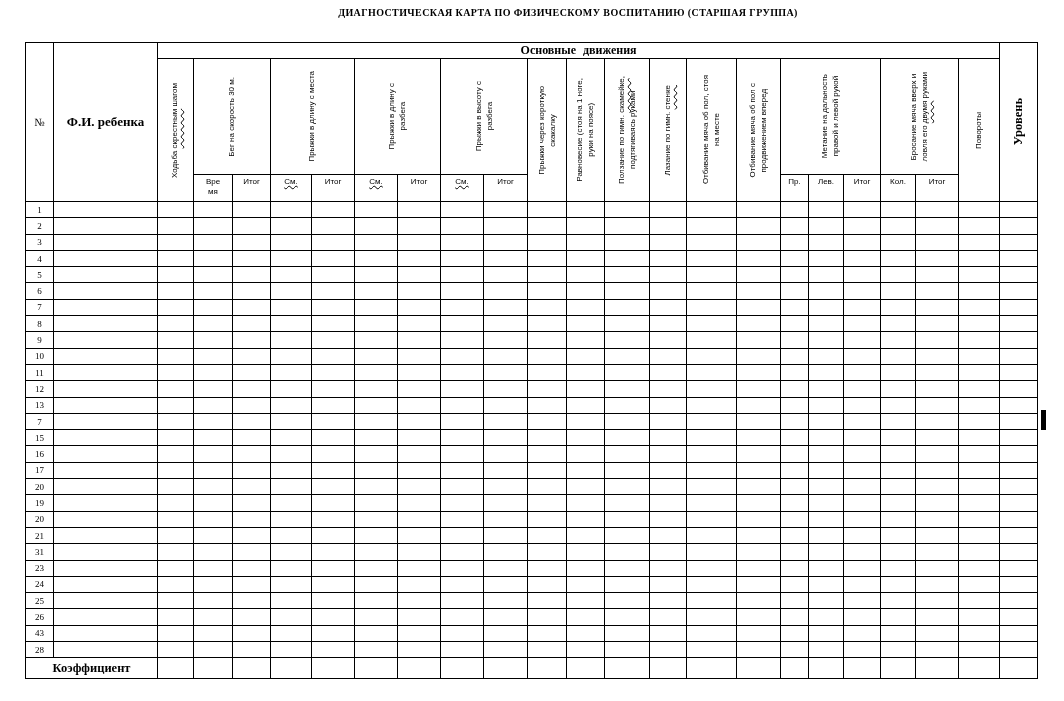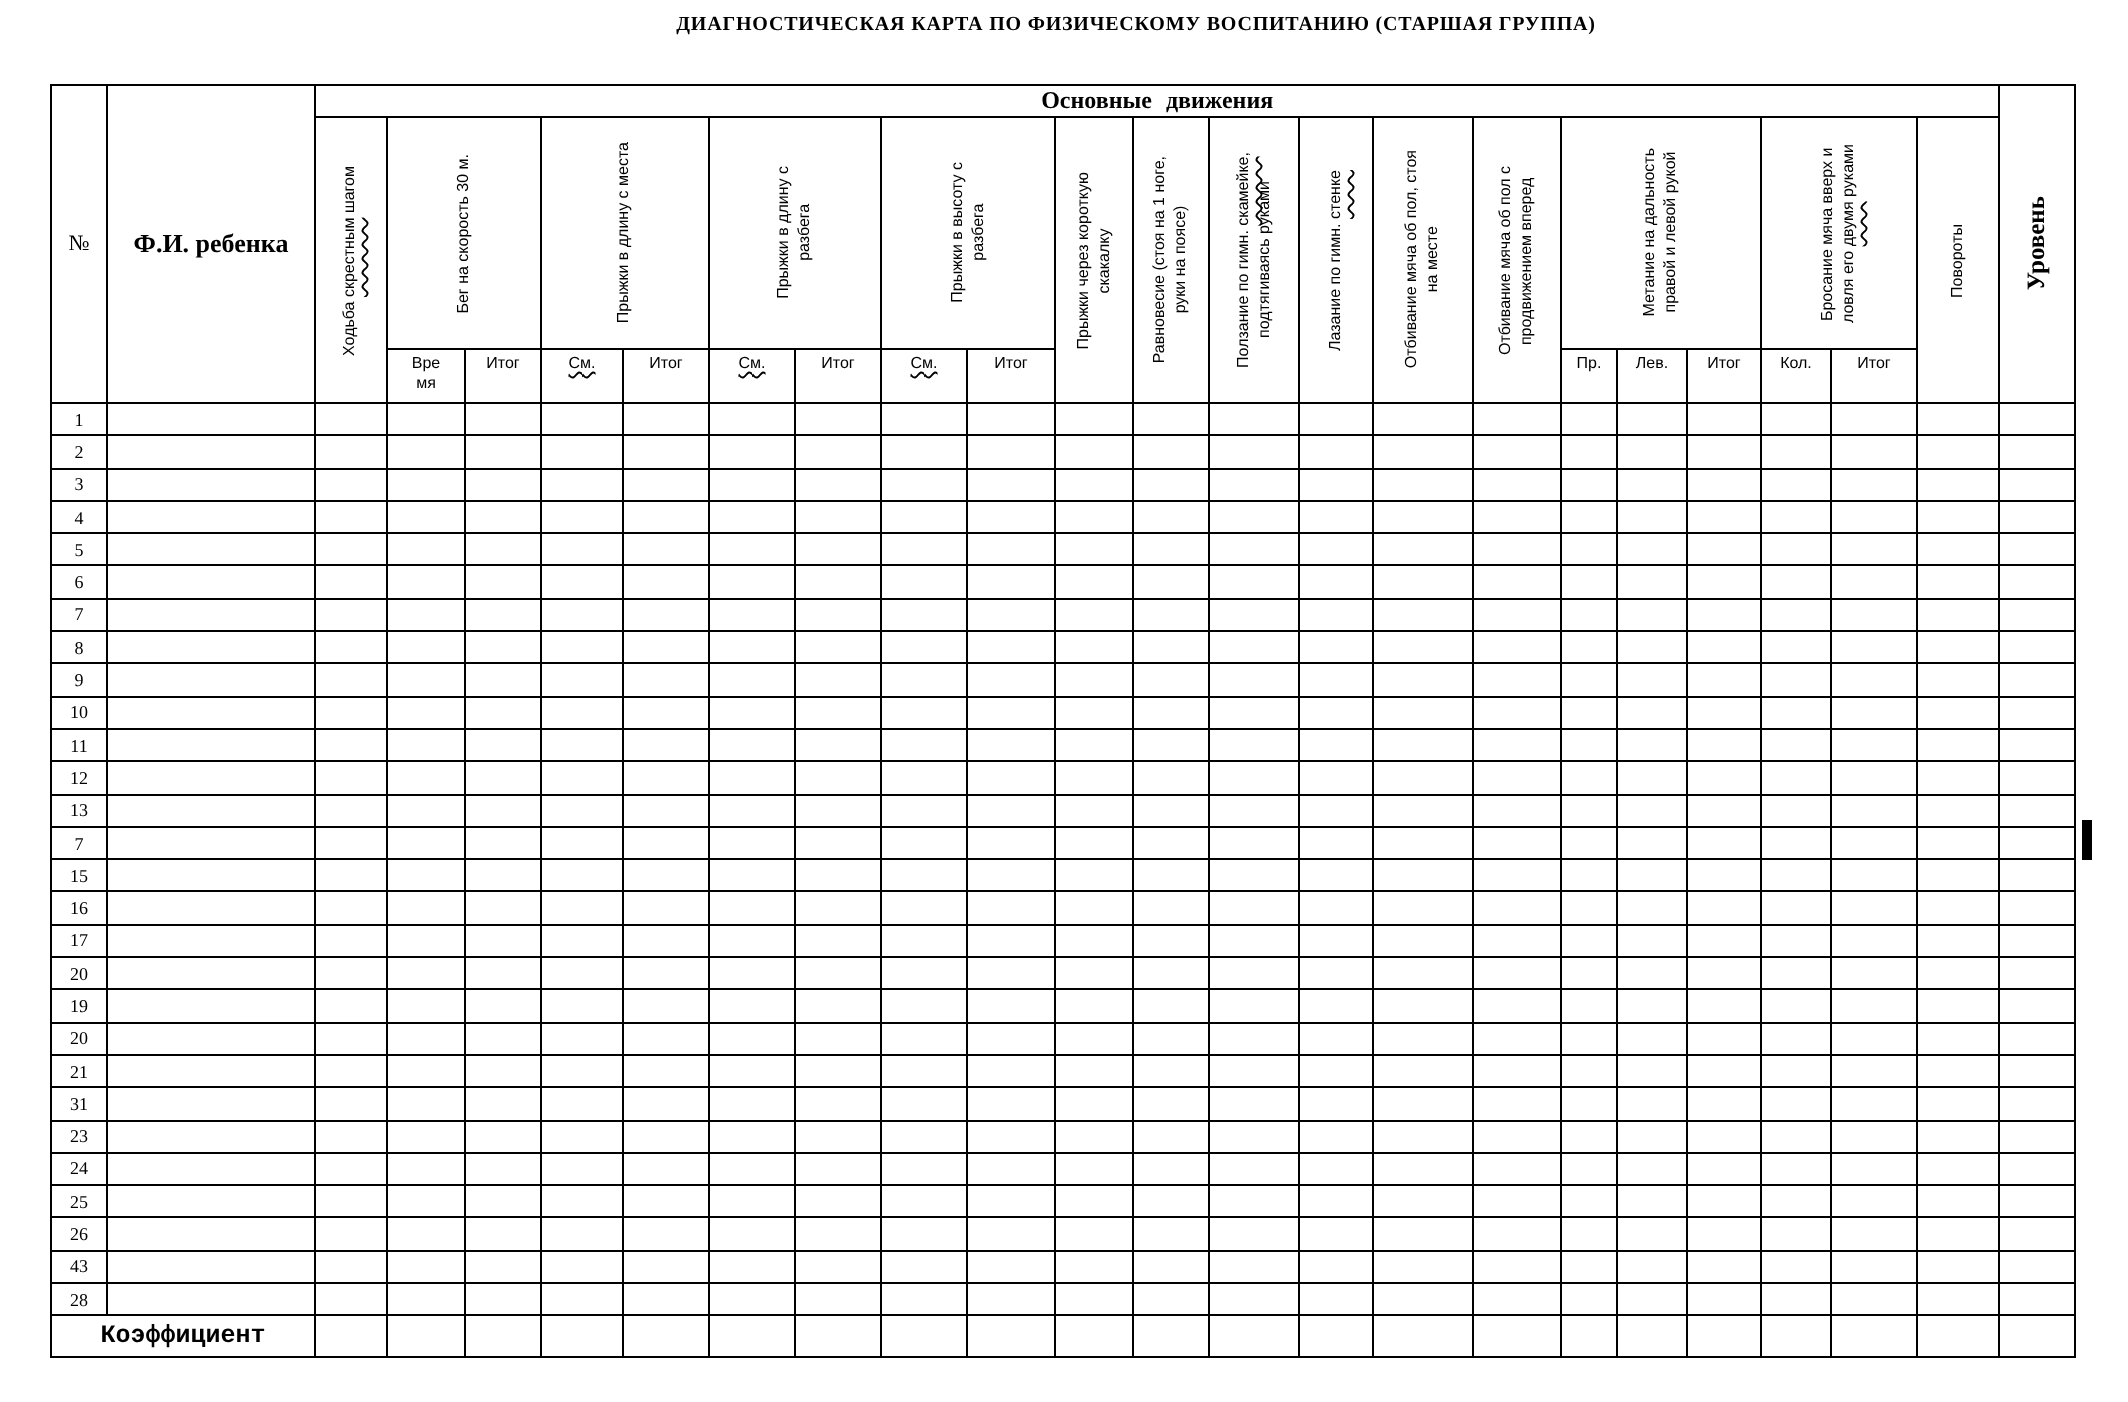--- a/index.html
+++ b/index.html
@@ -83,21 +83,21 @@
   tbody td.num {
     font-size: 9px;
     font-family: "Liberation Serif", serif;
     text-align: center;
   }
   tfoot tr { height: 21px; }
   td.coef {
     font-weight: bold;
     font-size: 12.5px;
     text-align: center;
-    font-family: Liberation Mono, monospace;
+    font-family: Liberation Serif, serif;
   }
   .cursor-mark {
     position: absolute;
     left: 1041px; top: 410px;
     width: 5px; height: 20px;
     background: #000;
   }
 </style>
 </head>
 <body>

